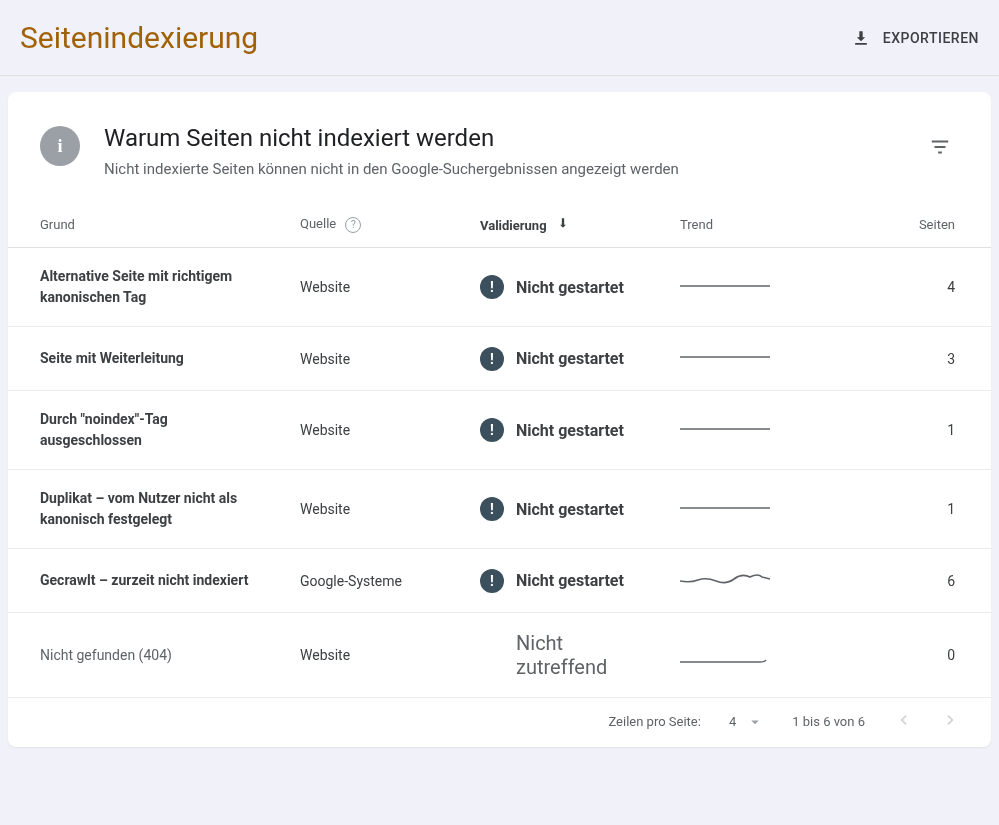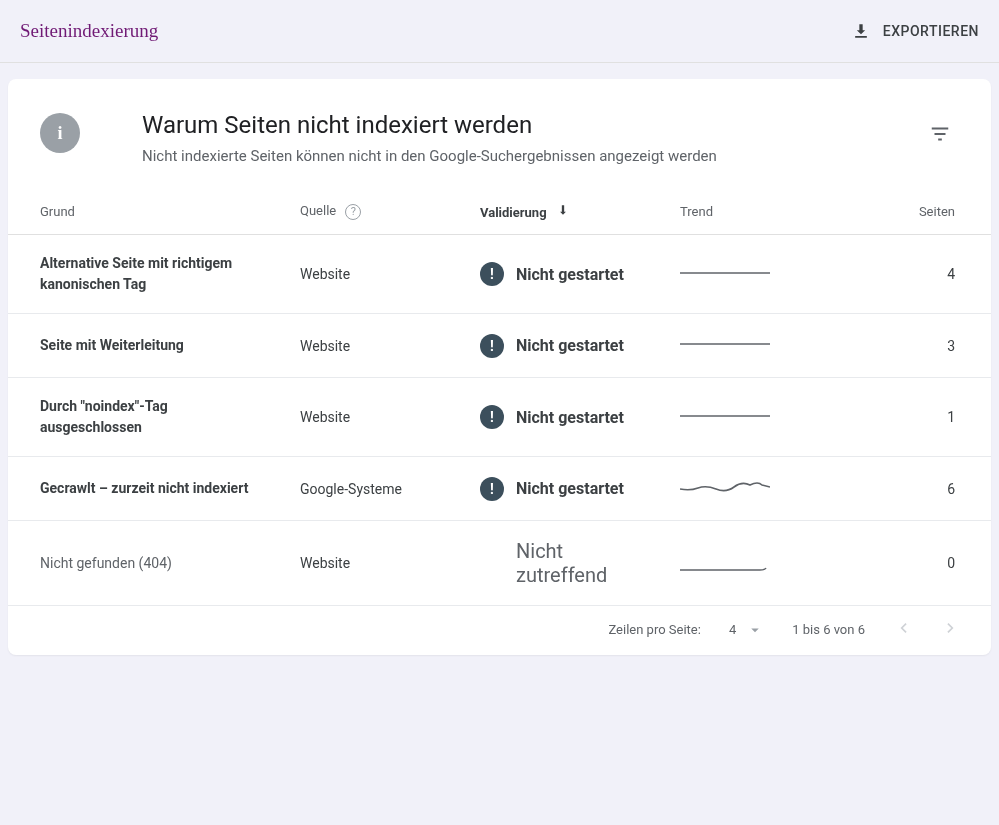--- a/index.html
+++ b/index.html
@@ -10,24 +10,23 @@
     width: 999px;
   }
   .topbar {
     display: flex;
     align-items: center;
     justify-content: space-between;
     padding: 20px 20px 20px 20px;
     border-bottom: 1px solid #e0e0e0;
   }
   .topbar-title {
-    font-size: 19px;
+    font-size: 30px;
     font-weight: 400;
-    color: #701a75;
-    font-family: Liberation Serif, serif;
+    color: #a16207;
   }
   .export-btn {
     display: flex;
     align-items: center;
     gap: 12px;
     cursor: pointer;
     color: #3c4043;
     font-size: 14px;
     font-weight: 500;
     letter-spacing: 0.5px;
@@ -50,21 +49,21 @@
   .info-circle {
     width: 40px; height: 40px; border-radius: 50%;
     background: #9aa0a6;
     display: flex; align-items: center; justify-content: center;
     flex: 0 0 auto;
     margin-top: 2px;
   }
   .info-circle span {
     color: #fff; font-family: Georgia, serif; font-weight: 700; font-size: 18px;
   }
-  .card-header-text { flex: 1; margin-left: 38px; }
+  .card-header-text { flex: 1; }
   .card-title {
     font-size: 24px;
     font-weight: 400;
     color: #202124;
     margin-bottom: 8px;
   }
   .card-subtitle {
     font-size: 15px;
     color: #5f6368;
   }
@@ -232,20 +231,38 @@
             </div>
           </td>
           <td><svg class="spark" viewBox="0 0 90 24">
               <line x1="0" y1="12" x2="90" y2="12" stroke="#5f6368" stroke-width="1.6"></line>
             </svg></td>
           <td>3</td>
         </tr>
         <tr>
           <td>
             <div class="reason">Durch "noindex"-Tag ausgeschlossen</div>
+          </td>
+          <td>Website</td>
+          <td>
+            <div class="valid-cell">
+              <div class="valid-badge">
+                <span>!</span>
+              </div>
+              <span class="valid-label">Nicht gestartet</span>
+            </div>
+          </td>
+          <td><svg class="spark" viewBox="0 0 90 24">
+              <line x1="0" y1="12" x2="90" y2="12" stroke="#5f6368" stroke-width="1.6"></line>
+            </svg></td>
+          <td>1</td>
+        </tr>
+        <tr>
+          <td>
+            <div class="reason">Duplikat – vom Nutzer nicht als kanonisch festgelegt</div>
           </td>
           <td>Website</td>
           <td>
             <div class="valid-cell">
               <div class="valid-badge">
                 <span>!</span>
               </div>
               <span class="valid-label">Nicht gestartet</span>
             </div>
           </td>

